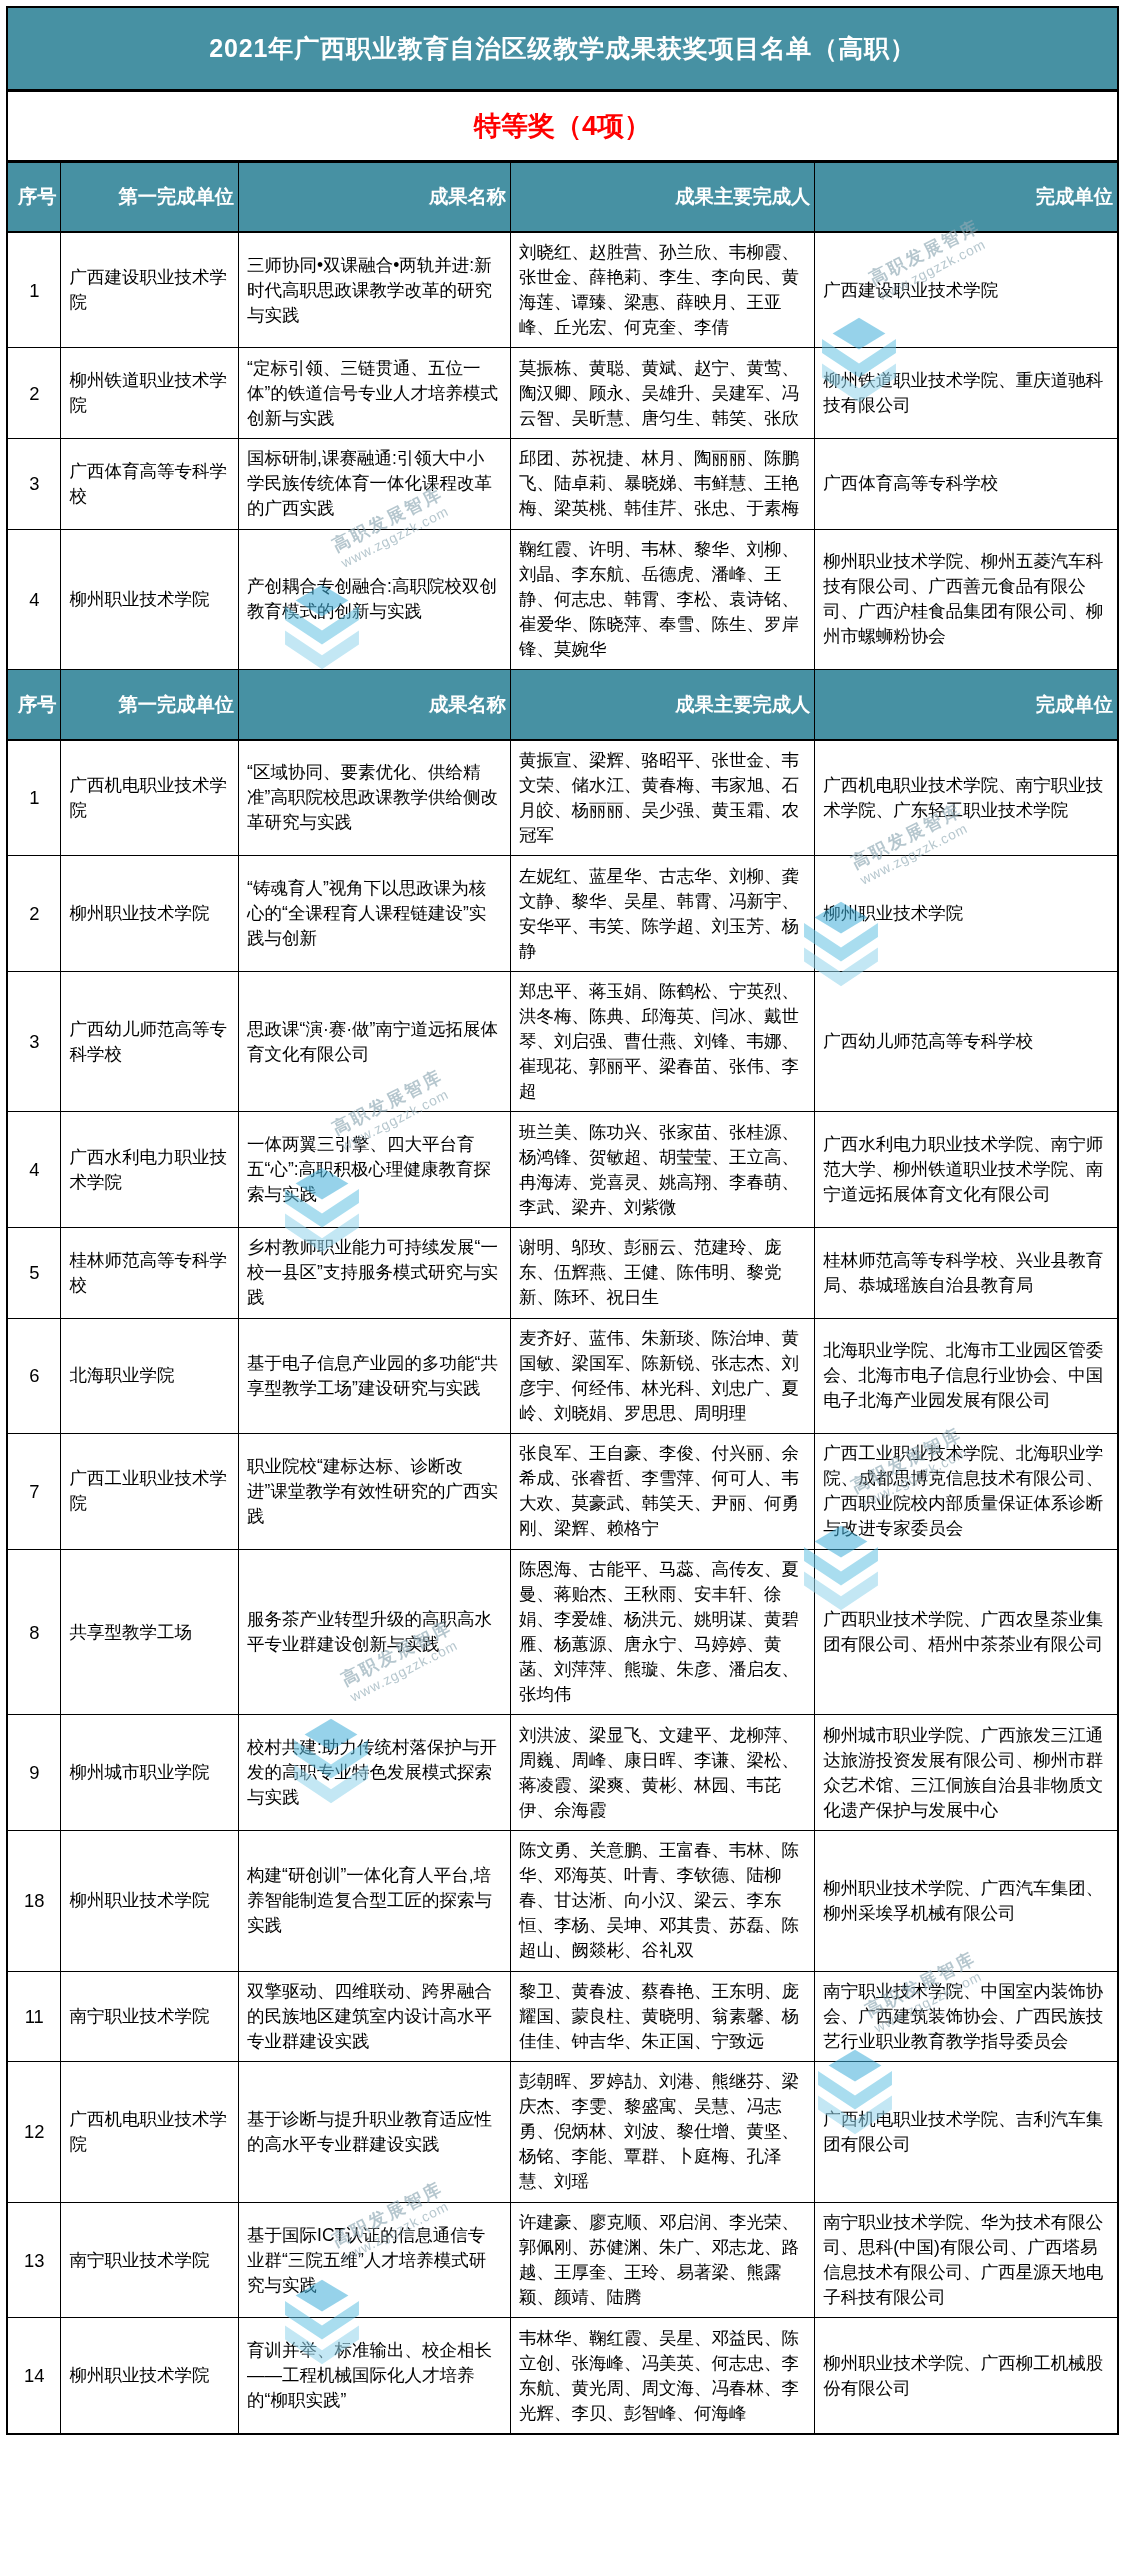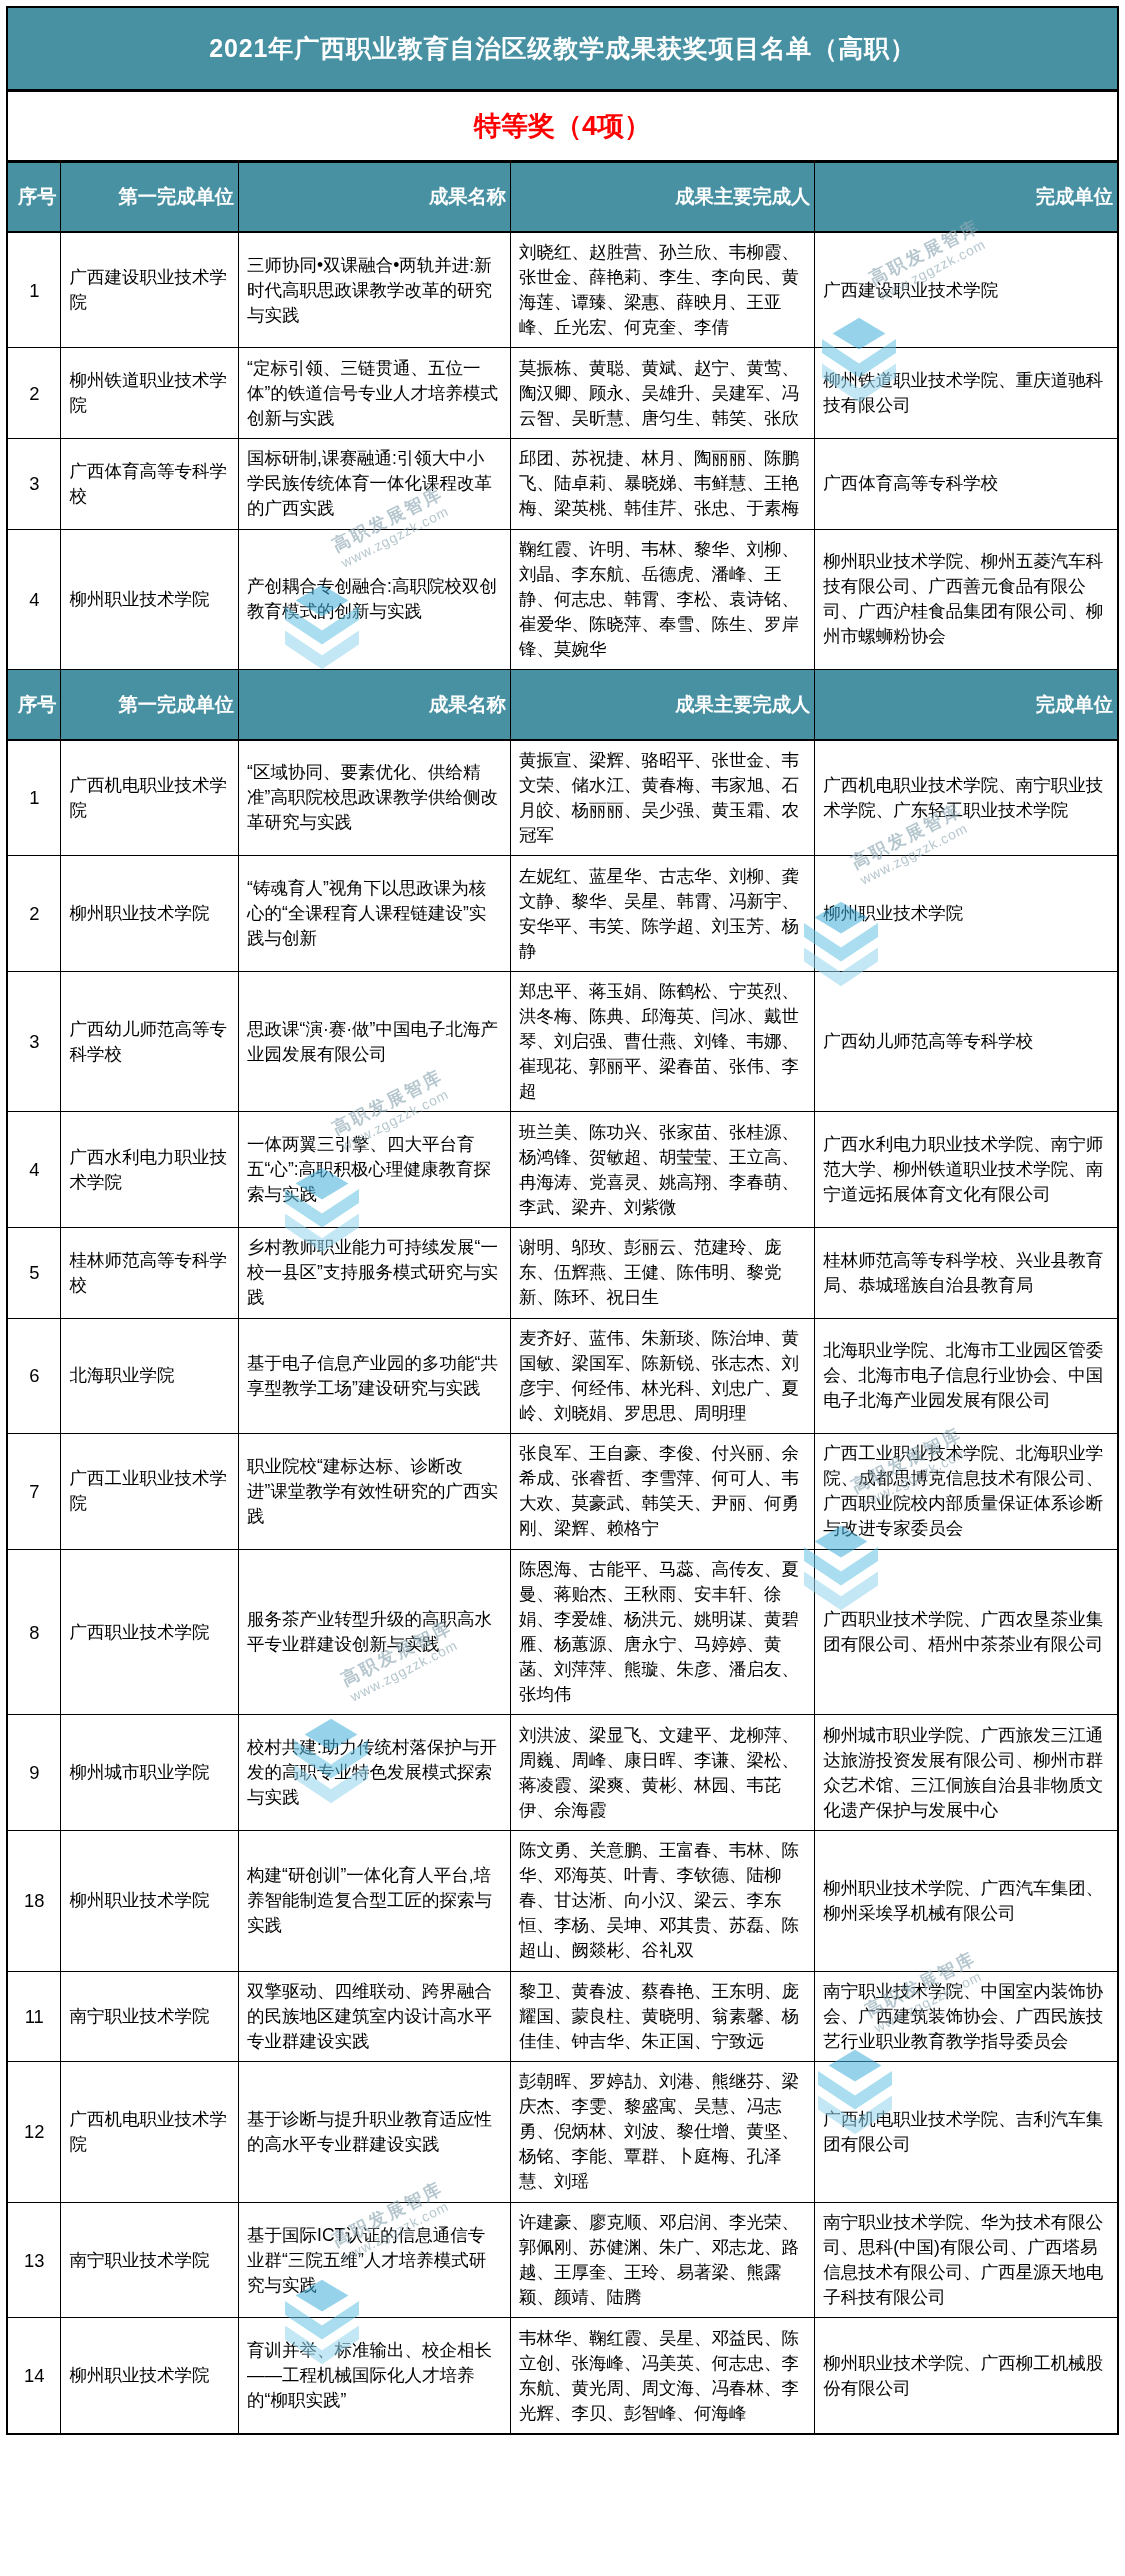--- a/index.html
+++ b/index.html
@@ -174,21 +174,21 @@
         <tr class="data-row">
           <td class="col-no">2</td>
           <td class="col-unit">柳州职业技术学院</td>
           <td class="col-name">“铸魂育人”视角下以思政课为核心的“全课程育人课程链建设”实践与创新</td>
           <td class="col-people">左妮红、蓝星华、古志华、刘柳、龚文静、黎华、吴星、韩霄、冯新宇、安华平、韦笑、陈学超、刘玉芳、杨静</td>
           <td class="col-units">柳州职业技术学院</td>
         </tr>
         <tr class="data-row">
           <td class="col-no">3</td>
           <td class="col-unit">广西幼儿师范高等专科学校</td>
-          <td class="col-name">思政课“演·赛·做”中国电子北海产业园发展有限公司</td>
+          <td class="col-name">思政课“演·赛·做”南宁道远拓展体育文化有限公司</td>
           <td class="col-people">郑忠平、蒋玉娟、陈鹤松、宁英烈、洪冬梅、陈典、邱海英、闫冰、戴世琴、刘启强、曹仕燕、刘锋、韦娜、崔现花、郭丽平、梁春苗、张伟、李超</td>
           <td class="col-units">广西幼儿师范高等专科学校</td>
         </tr>
         <tr class="data-row">
           <td class="col-no">4</td>
           <td class="col-unit">广西水利电力职业技术学院</td>
           <td class="col-name">一体两翼三引擎、四大平台育五“心”:高职积极心理健康教育探索与实践</td>
           <td class="col-people">班兰美、陈功兴、张家苗、张桂源、杨鸿锋、贺敏超、胡莹莹、王立高、冉海涛、党喜灵、姚高翔、李春萌、李武、梁卉、刘紫微</td>
           <td class="col-units">广西水利电力职业技术学院、南宁师范大学、柳州铁道职业技术学院、南宁道远拓展体育文化有限公司</td>
         </tr>
@@ -208,21 +208,21 @@
         </tr>
         <tr class="data-row">
           <td class="col-no">7</td>
           <td class="col-unit">广西工业职业技术学院</td>
           <td class="col-name">职业院校“建标达标、诊断改进”课堂教学有效性研究的广西实践</td>
           <td class="col-people">张良军、王自豪、李俊、付兴丽、余希成、张睿哲、李雪萍、何可人、韦大欢、莫豪武、韩笑天、尹丽、何勇刚、梁辉、赖格宁</td>
           <td class="col-units">广西工业职业技术学院、北海职业学院、成都思博克信息技术有限公司、广西职业院校内部质量保证体系诊断与改进专家委员会</td>
         </tr>
         <tr class="data-row">
           <td class="col-no">8</td>
-          <td class="col-unit">广西职业技术学院</td>
+          <td class="col-unit">共享型教学工场</td>
           <td class="col-name">服务茶产业转型升级的高职高水平专业群建设创新与实践</td>
           <td class="col-people">陈恩海、古能平、马蕊、高传友、夏曼、蒋贻杰、王秋雨、安丰轩、徐娟、李爱雄、杨洪元、姚明谋、黄碧雁、杨蕙源、唐永宁、马婷婷、黄菡、刘萍萍、熊璇、朱彦、潘启友、张均伟</td>
           <td class="col-units">广西职业技术学院、广西农垦茶业集团有限公司、梧州中茶茶业有限公司</td>
         </tr>
         <tr class="data-row">
           <td class="col-no">9</td>
           <td class="col-unit">柳州城市职业学院</td>
           <td class="col-name">校村共建:助力传统村落保护与开发的高职专业特色发展模式探索与实践</td>
           <td class="col-people">刘洪波、梁显飞、文建平、龙柳萍、周巍、周峰、康日晖、李谦、梁松、蒋凌霞、梁爽、黄彬、林园、韦芘伊、余海霞</td>
           <td class="col-units">柳州城市职业学院、广西旅发三江通达旅游投资发展有限公司、柳州市群众艺术馆、三江侗族自治县非物质文化遗产保护与发展中心</td>

